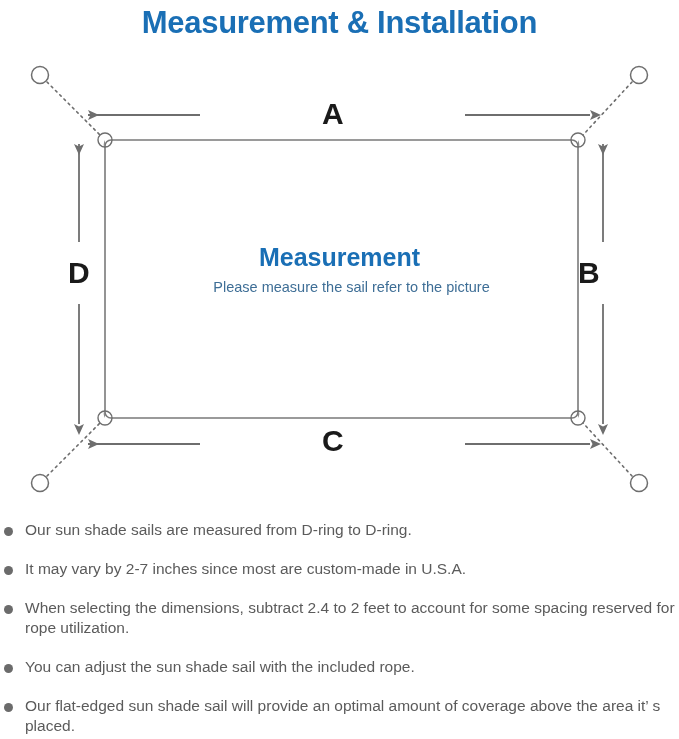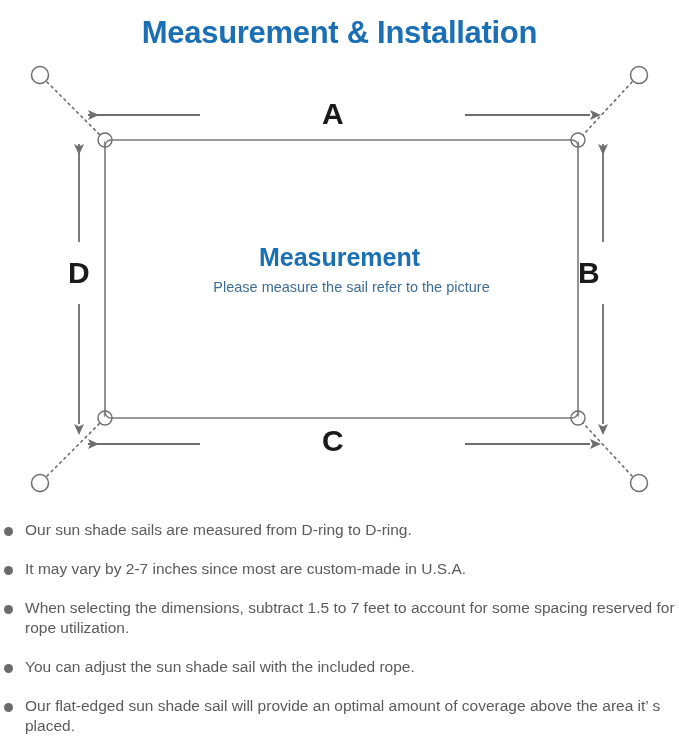--- a/index.html
+++ b/index.html
@@ -12,21 +12,21 @@
   }
   #page-title{
     position:absolute;
     top:0;left:0;width:679px;
     text-align:center;
     font-size:31px;
     font-weight:bold;
     color:#1a6fb5;
     letter-spacing:-0.3px;
     line-height:40px;
-    padding-top:13px;
+    padding-top:3px;
     box-sizing:border-box;
   }
   #diagram{
     position:absolute;
     top:42px;left:0;
     width:679px;height:470px;
   }
   .diag-label{
     position:absolute;
     font-weight:bold;
@@ -157,21 +157,21 @@
   <div class="bullet-row">
     <span class="bullet-dot"></span>
     <span class="bullet-text">Our sun shade sails are measured from D-ring to D-ring.</span>
   </div>
   <div class="bullet-row">
     <span class="bullet-dot"></span>
     <span class="bullet-text">It may vary by 2-7 inches since most are custom-made in U.S.A.</span>
   </div>
   <div class="bullet-row">
     <span class="bullet-dot"></span>
-    <span class="bullet-text">When selecting the dimensions, subtract 1.5 to 7 feet to account for some spacing reserved for rope utilization.</span>
+    <span class="bullet-text">When selecting the dimensions, subtract 2.4 to 2 feet to account for some spacing reserved for rope utilization.</span>
   </div>
   <div class="bullet-row">
     <span class="bullet-dot"></span>
     <span class="bullet-text">You can adjust the sun shade sail with the included rope.</span>
   </div>
   <div class="bullet-row">
     <span class="bullet-dot"></span>
     <span class="bullet-text">Our flat-edged sun shade sail will provide an optimal amount of coverage above the area it’ s placed.</span>
   </div>
 </div>

